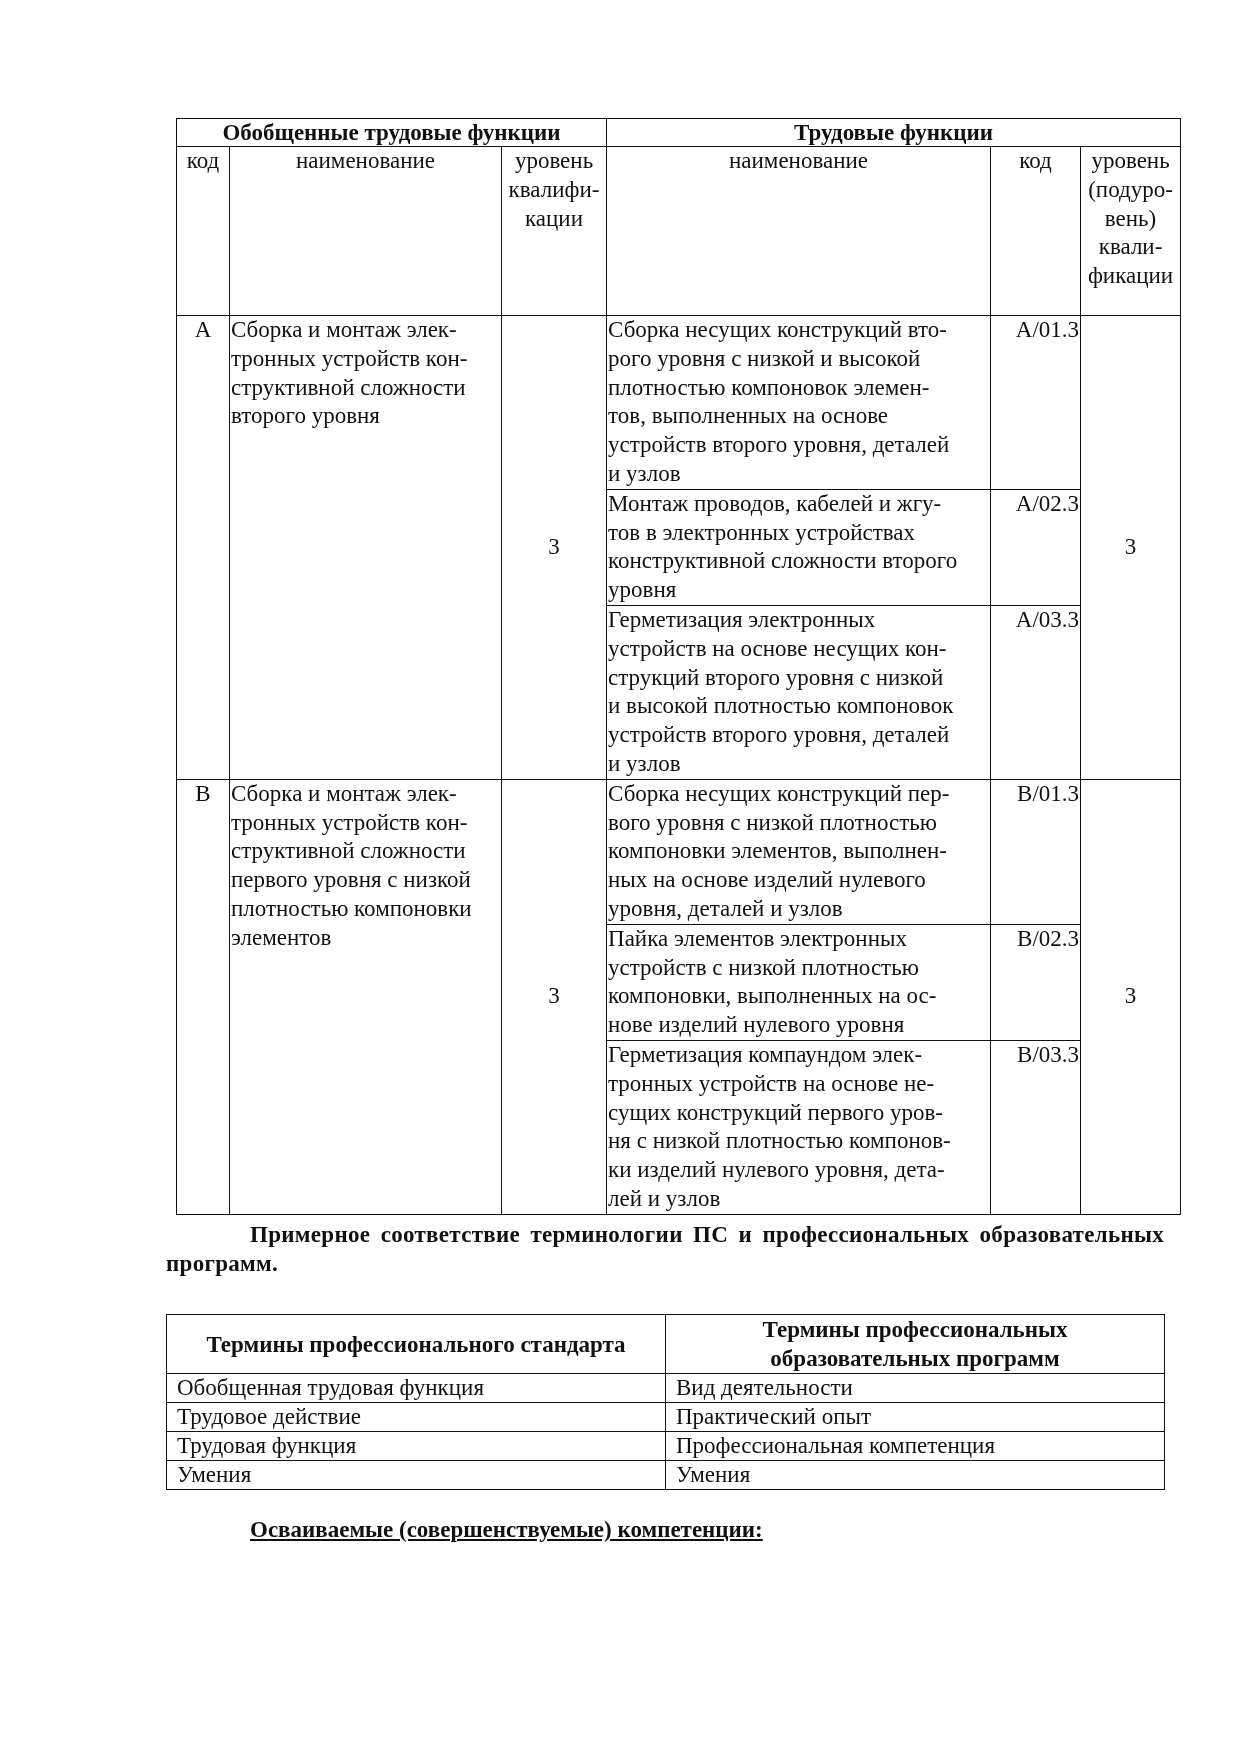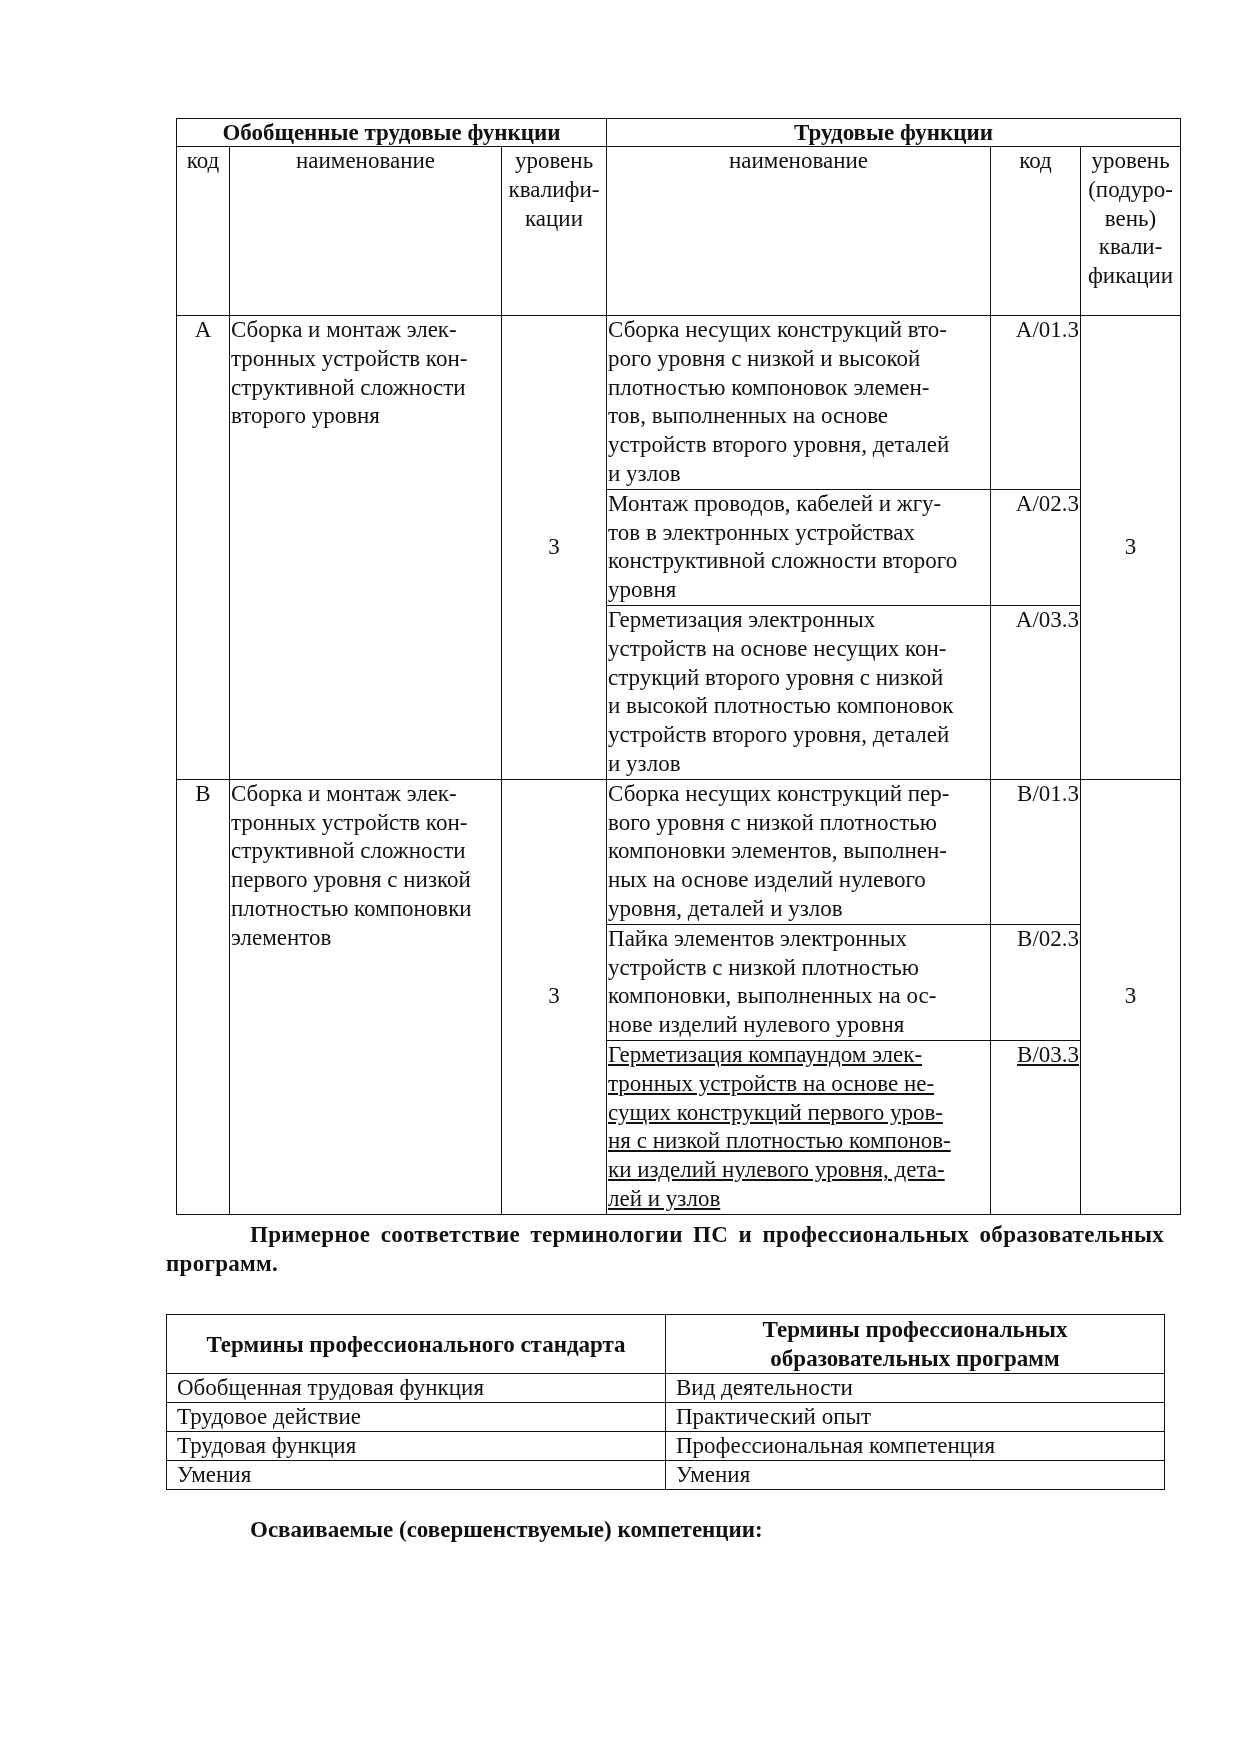--- a/index.html
+++ b/index.html
@@ -13,35 +13,35 @@
   
   #t1 { position: absolute; left: 176px; top: 118px; width: 1004px;
         font-size: 23px; line-height: 28.8px; }
   #t1 th { font-weight: bold; text-align: center; height: 27px; line-height: 27px; padding: 0; }
   #t1 .hdr td { text-align: center; height: 168px; }
   #t1 .code-ogf { text-align: center; }
   #t1 .lvl { text-align: center; vertical-align: middle; }
   #t1 .tf-code { text-align: right; padding-top: 0; }
   #t1 td.name { text-align: left; padding-left: 1px; }
   #t1 .rA1 { height: 172px; } #t1 .rA2 { height: 115px; } #t1 .rA3 { height: 173px; }
-  #t1 .rB1 { height: 144px; } #t1 .rB2 { height: 115px; } #t1 .rB3 { height: 172px; text-decoration: underline; }
+  #t1 .rB1 { height: 144px; } #t1 .rB2 { height: 115px; } #t1 .rB3 { height: 172px; }
 
   
   .h2 { position: absolute; left: 166px; top: 1220px; width: 998px;
         font-weight: bold; font-size: 23px; line-height: 29px; text-align: justify;
         text-align-last: left; text-indent: 84px; letter-spacing: 0.3px; }
 
   
   #t2 { position: absolute; left: 166px; top: 1314px; width: 998px;
         font-size: 23px; line-height: 29px; }
   #t2 td { padding: 0 10px; }
   #t2 .hd td { font-weight: bold; text-align: center; vertical-align: middle; height: 58px; }
   #t2 .row td { height: 28px; line-height: 28px; padding: 0 10px; margin-top: 40px; }
 
-  .h3 { position: absolute; left: 250px; top: 1515px; font-weight: bold; font-size: 23px; line-height: 30px; }
+  .h3 { position: absolute; left: 250px; top: 1515px; font-weight: bold; font-size: 23px; line-height: 30px; text-decoration: underline; }
   .para { position: absolute; left: 166px; top: 1553px; width: 998px; font-size: 23px;
           line-height: 38px; text-align: justify; text-align-last: left; text-indent: 84px; word-spacing: 6px; }
 </style>
 </head>
 <body>
 
 <div class="page">
 
   <table id="t1">
     <colgroup>

